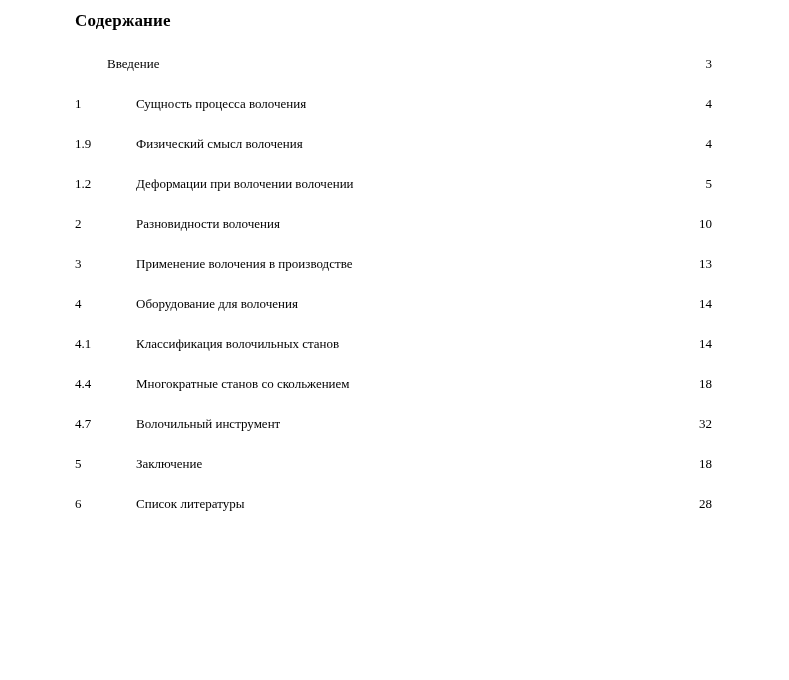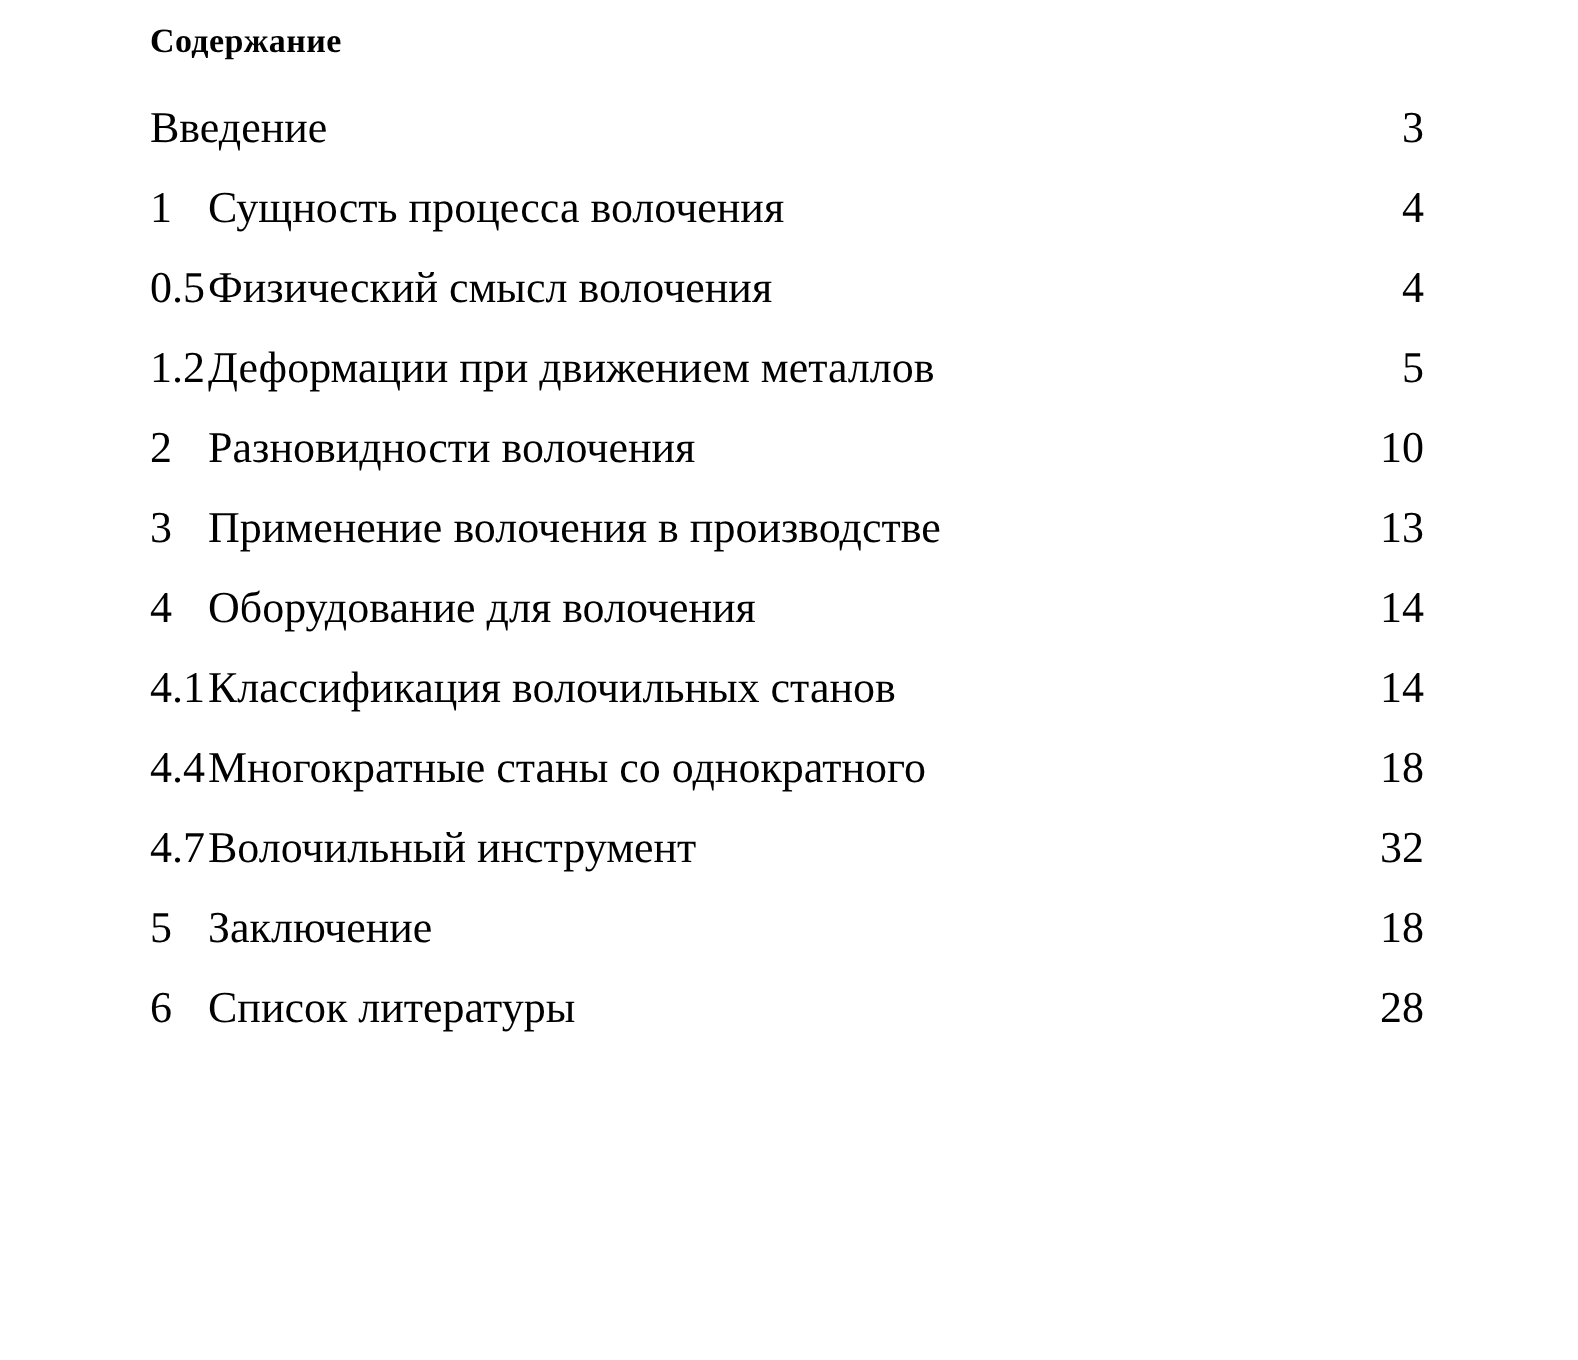--- a/index.html
+++ b/index.html
@@ -29,23 +29,24 @@
     margin: 0;
     letter-spacing: 0.2px;
   }
   .toc-rows {
     margin-top: 12px;
   }
   .toc-row {
     display: flex;
     align-items: flex-start;
     height: 40px;
-    font-size: 22px;
+    font-size: 13px;
     line-height: 40px;
     white-space: nowrap;
+    gap: 32px;
   }
   .toc-num {
     flex: 0 0 29px;
     text-align: left;
   }
   .toc-num:empty {
     flex-basis: 0;
   }
   .toc-label {
     flex: 1 1 auto;
@@ -67,27 +68,27 @@
         <span class="toc-num"></span>
         <span class="toc-label">Введение</span>
         <span class="toc-page">3</span>
       </div>
       <div class="toc-row">
         <span class="toc-num">1</span>
         <span class="toc-label">Сущность процесса волочения</span>
         <span class="toc-page">4</span>
       </div>
       <div class="toc-row">
-        <span class="toc-num">0.5</span>
+        <span class="toc-num">1.9</span>
         <span class="toc-label">Физический смысл волочения</span>
         <span class="toc-page">4</span>
       </div>
       <div class="toc-row">
         <span class="toc-num">1.2</span>
-        <span class="toc-label">Деформации при движением металлов</span>
+        <span class="toc-label">Деформации при волочении волочении</span>
         <span class="toc-page">5</span>
       </div>
       <div class="toc-row">
         <span class="toc-num">2</span>
         <span class="toc-label">Разновидности волочения</span>
         <span class="toc-page">10</span>
       </div>
       <div class="toc-row">
         <span class="toc-num">3</span>
         <span class="toc-label">Применение волочения в производстве</span>
@@ -98,21 +99,21 @@
         <span class="toc-label">Оборудование для волочения</span>
         <span class="toc-page">14</span>
       </div>
       <div class="toc-row">
         <span class="toc-num">4.1</span>
         <span class="toc-label">Классификация волочильных станов</span>
         <span class="toc-page">14</span>
       </div>
       <div class="toc-row">
         <span class="toc-num">4.4</span>
-        <span class="toc-label">Многократные станы со однократного</span>
+        <span class="toc-label">Многократные станов со скольжением</span>
         <span class="toc-page">18</span>
       </div>
       <div class="toc-row">
         <span class="toc-num">4.7</span>
         <span class="toc-label">Волочильный инструмент</span>
         <span class="toc-page">32</span>
       </div>
       <div class="toc-row">
         <span class="toc-num">5</span>
         <span class="toc-label">Заключение</span>

